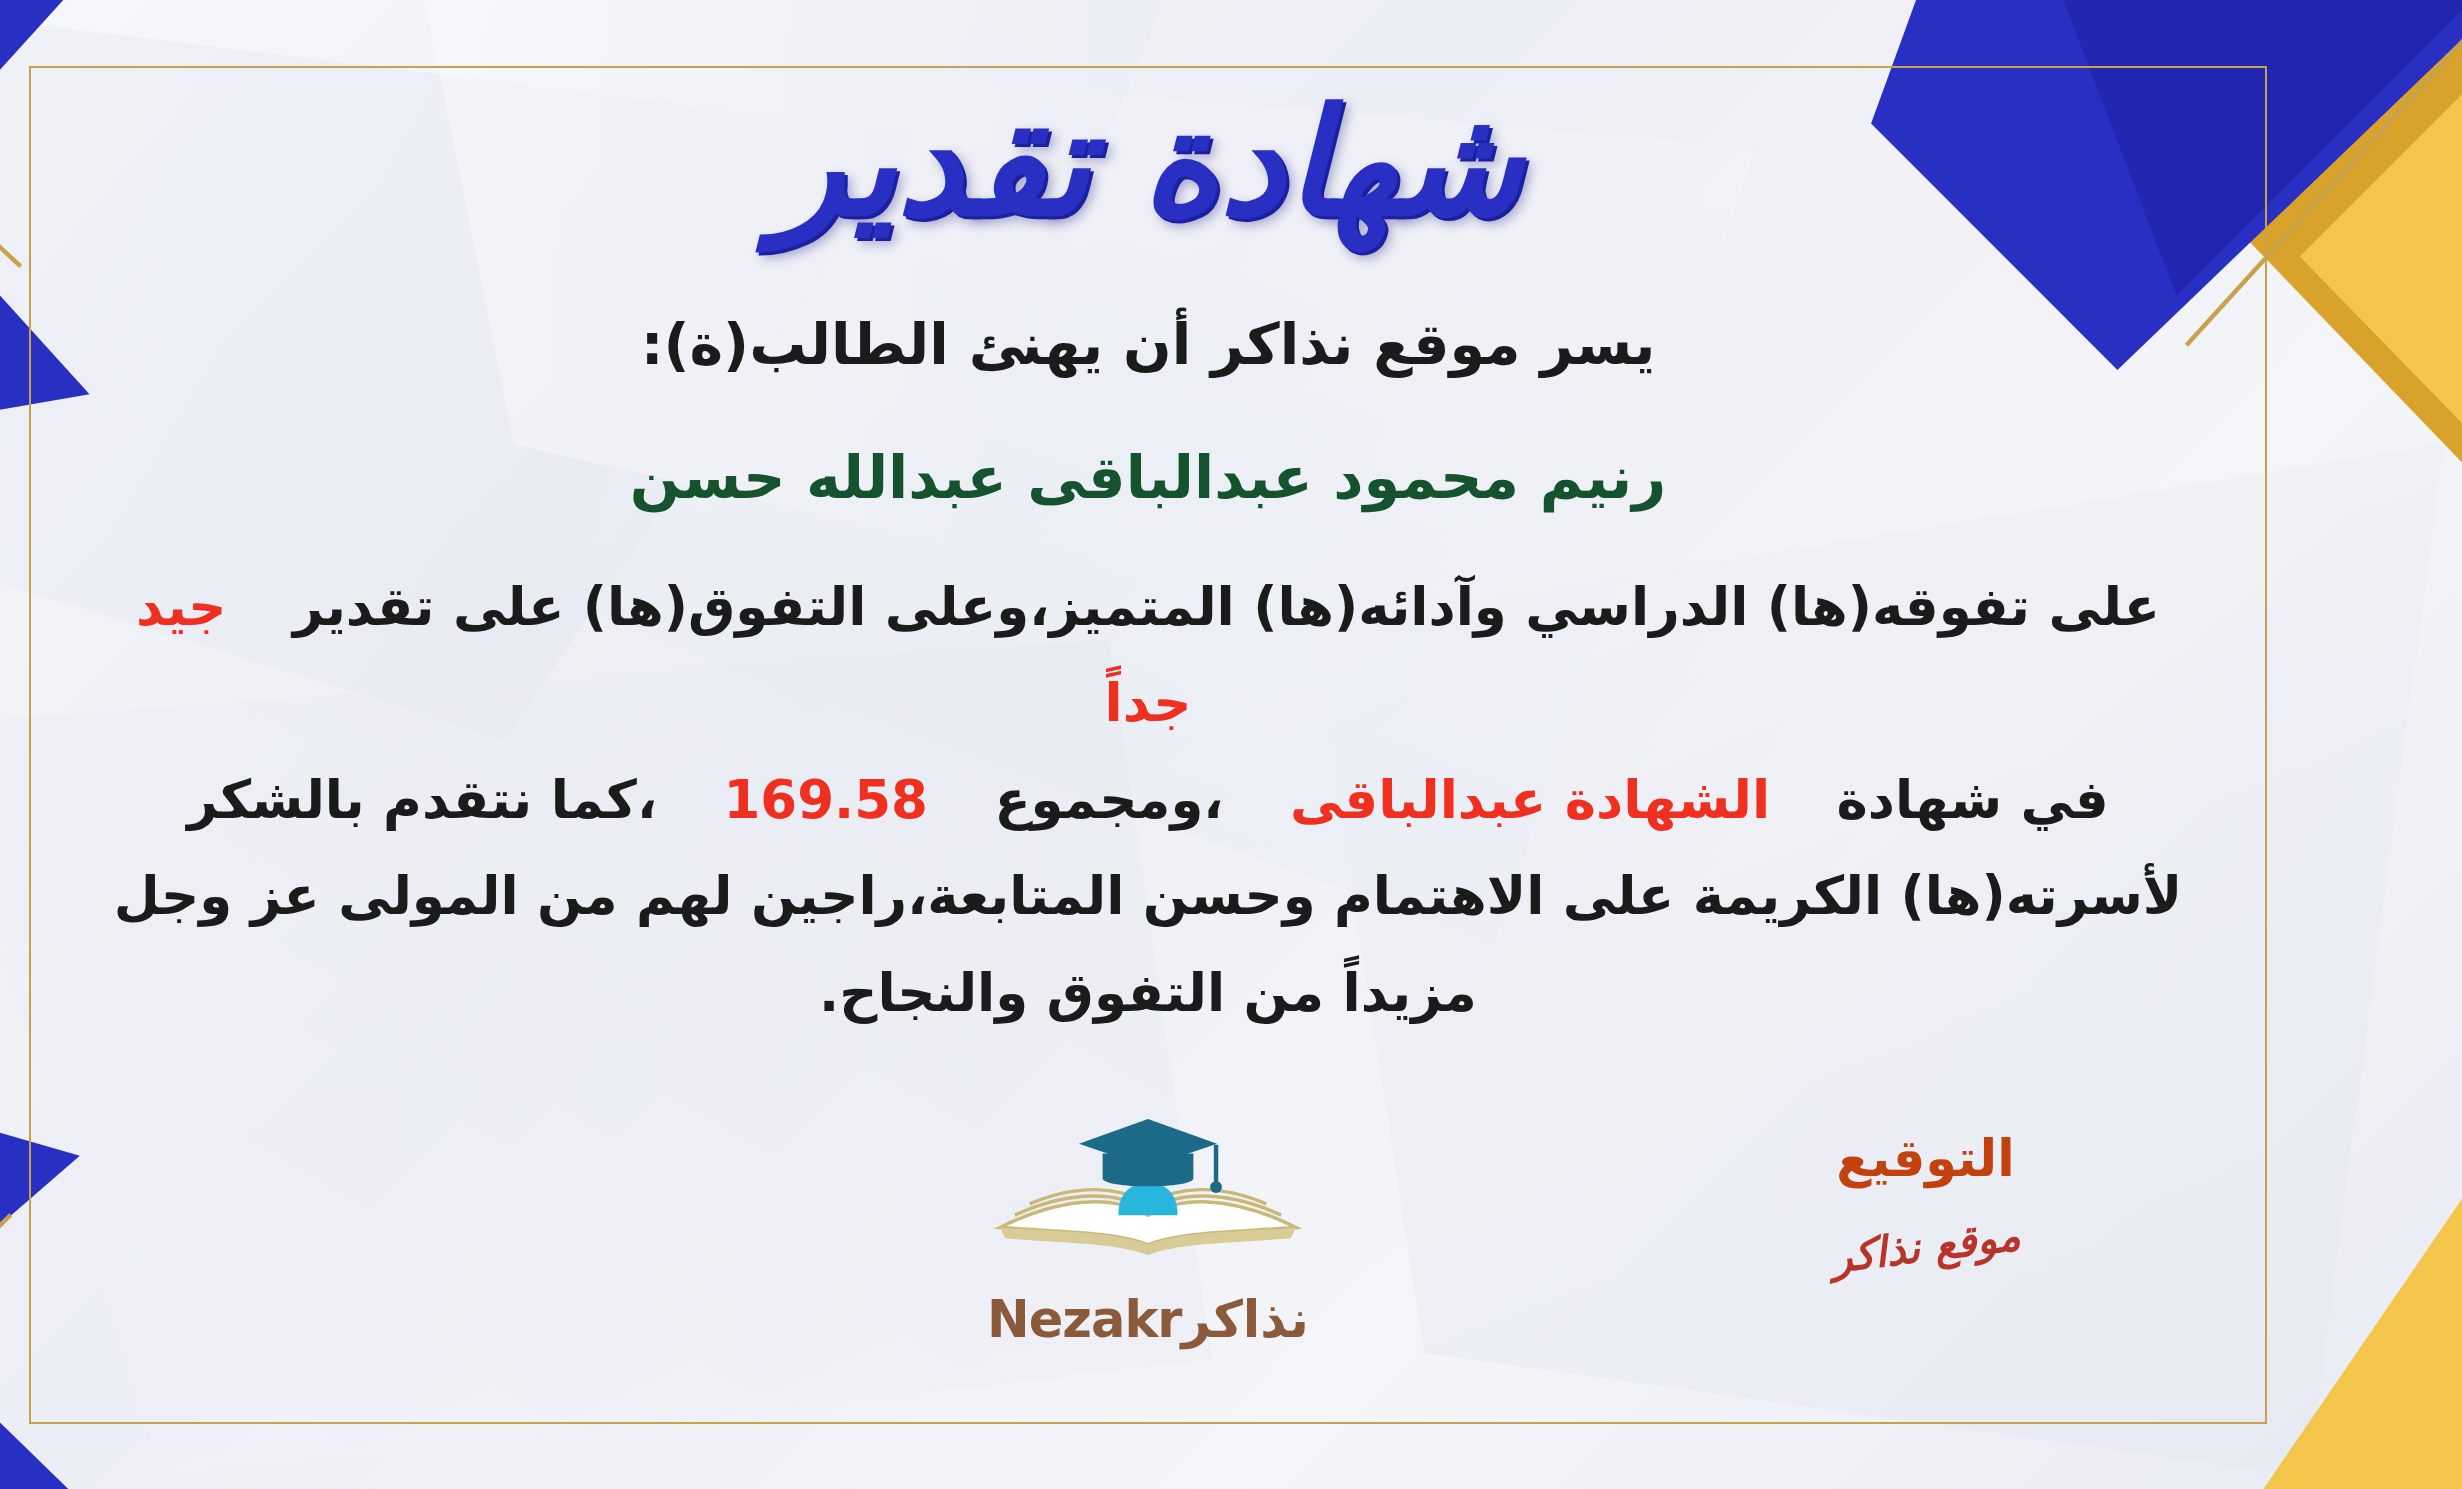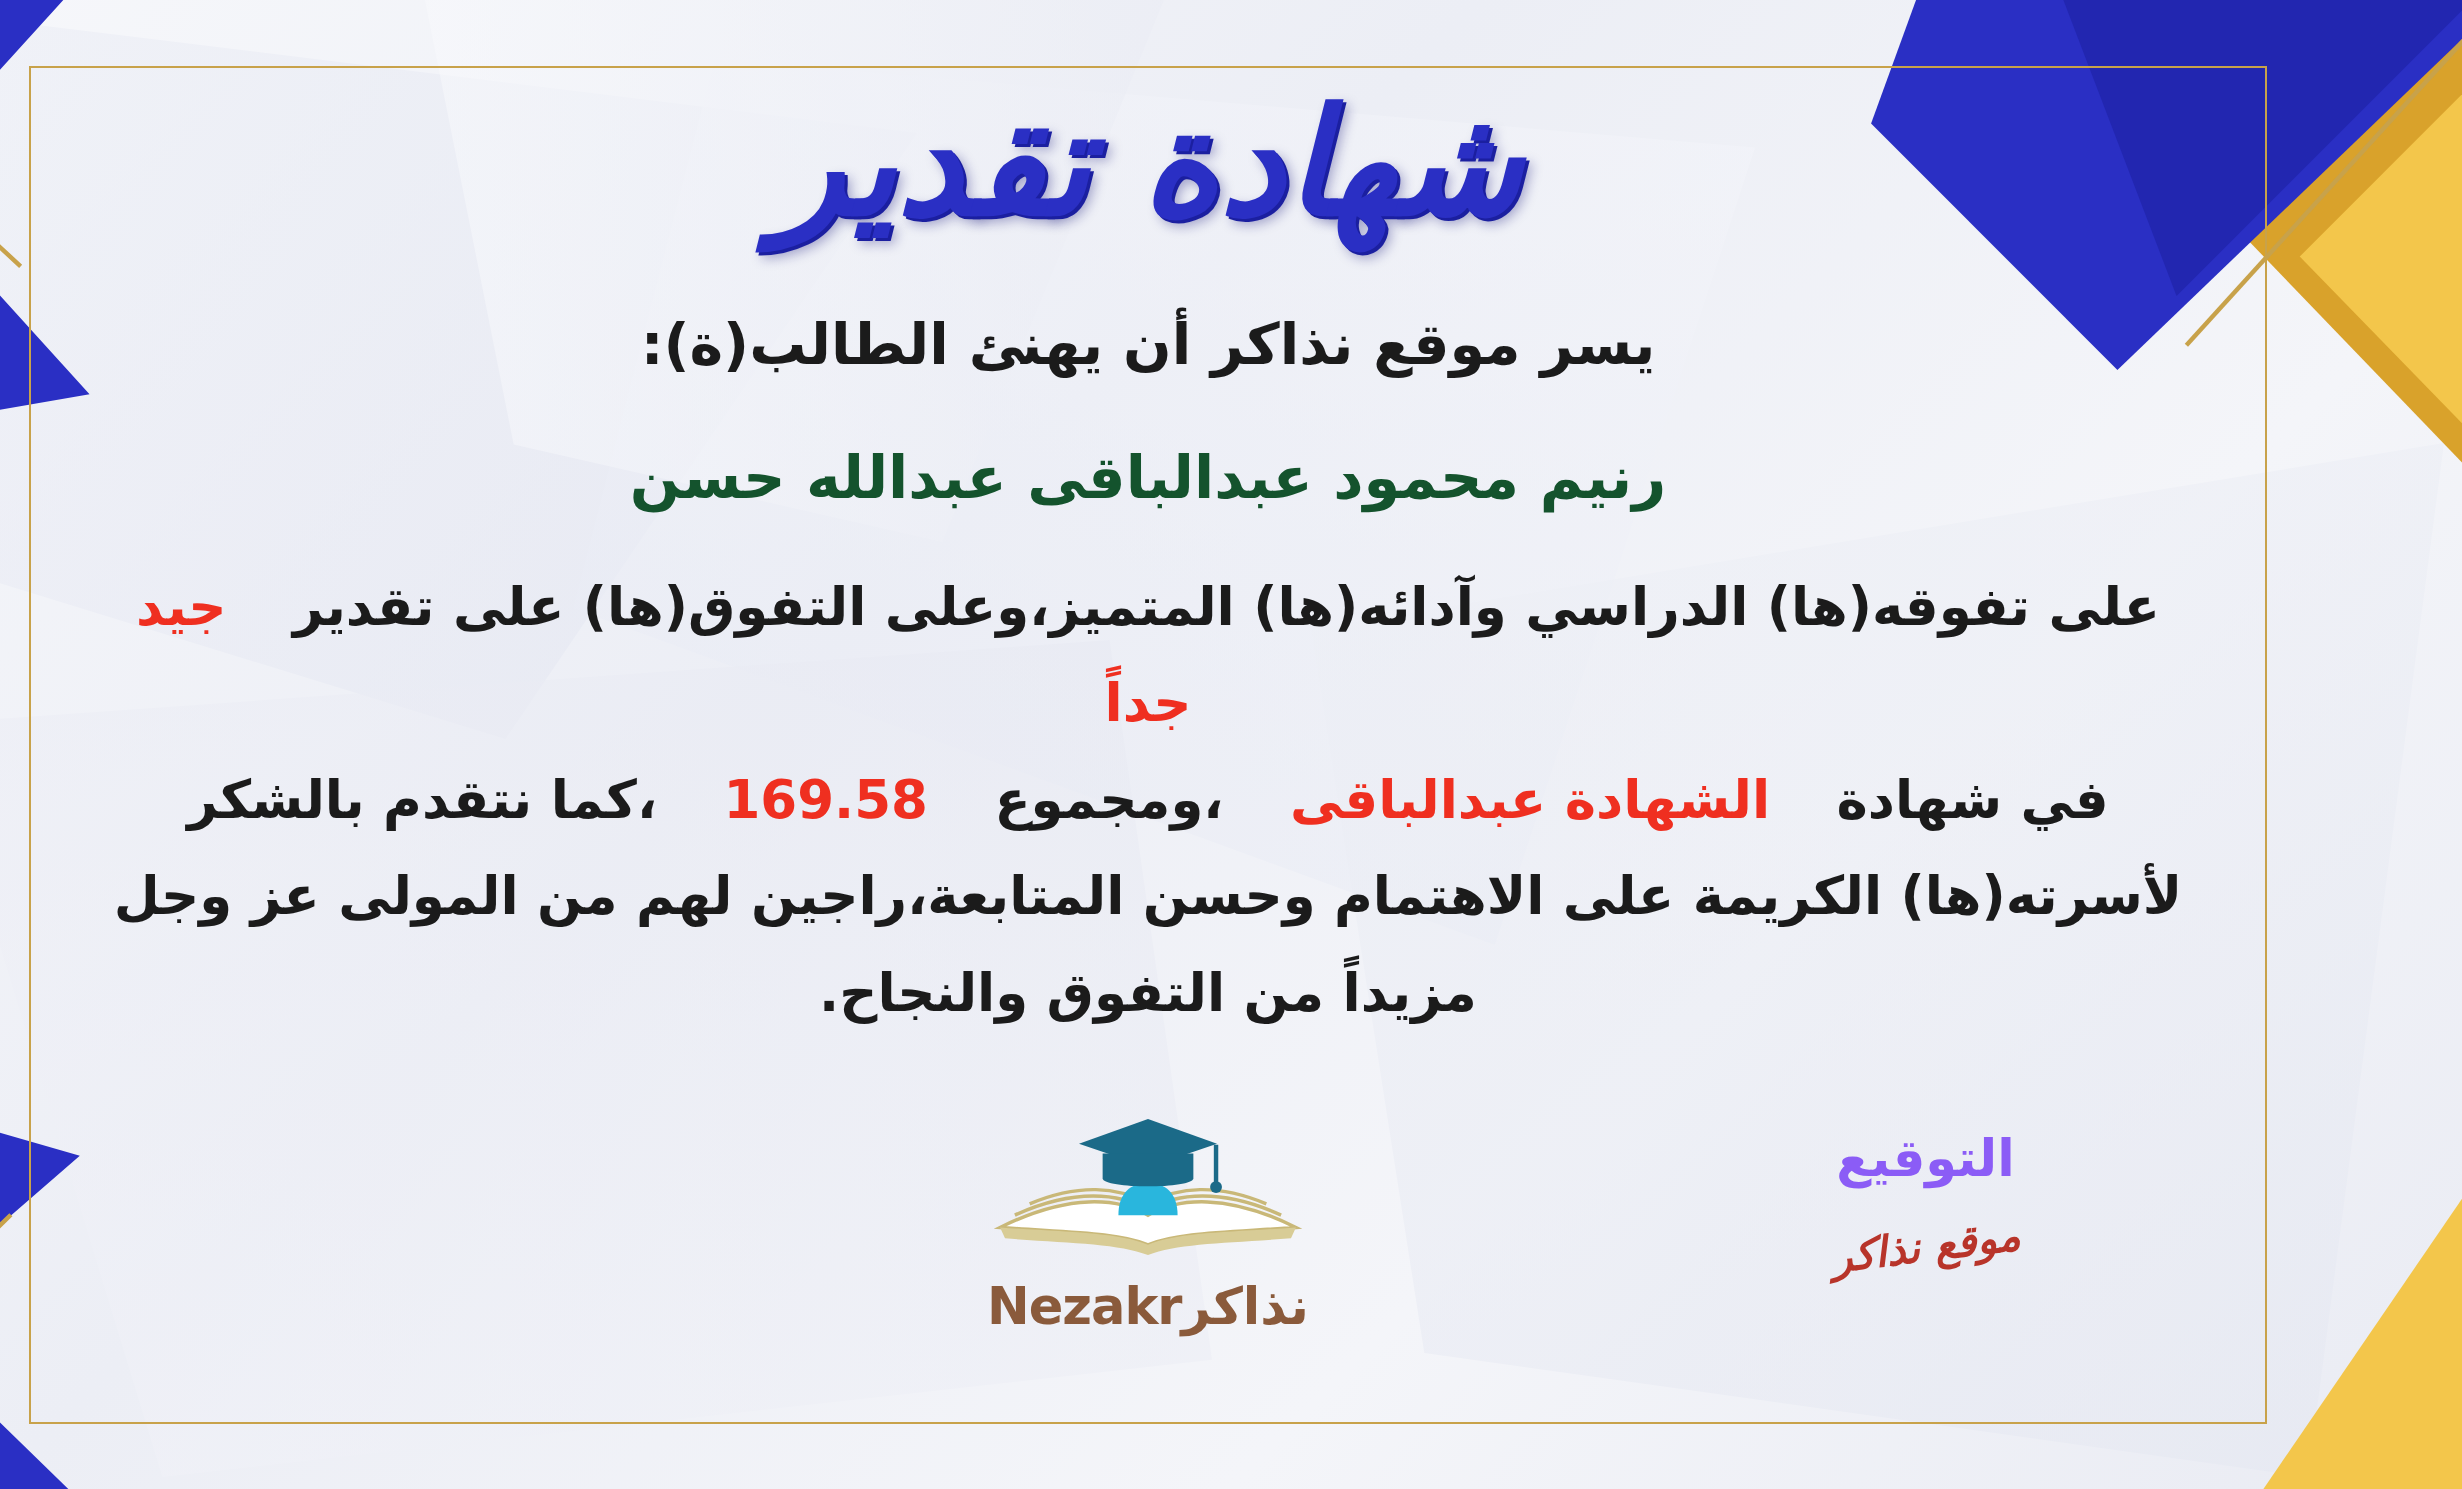--- a/index.html
+++ b/index.html
@@ -169,21 +169,21 @@
   .signature-block {
     position: absolute;
     right: 384px;
     top: 29.5px;
     text-align: center;
     width: 305px;
   }
   .signature-label {
     font-size: 51px;
     font-weight: bold;
-    color: #8b5cf6;
+    color: #c2410c;
   }
   .signature-mark {
     margin-top: 34px;
     font-size: 42px;
     color: #b8342a;
     font-style: italic;
     font-weight: bold;
     transform: rotate(-7deg);
     display: inline-block;
     letter-spacing: 2px;
@@ -196,21 +196,21 @@
     top: 9.8px;
     width: 443px;
     text-align: center;
   }
   .logo-mark {
     width: 355px;
     height: 163px;
     margin: 0 auto;
   }
   .logo-text {
-    margin-top: 3px;
+    margin-top: 16px;
     font-size: 51px;
     font-weight: bold;
     color: #8a5a3b;
     letter-spacing: -1px;
     white-space: nowrap;
   }
 </style>
 </head>
 <body>
 

